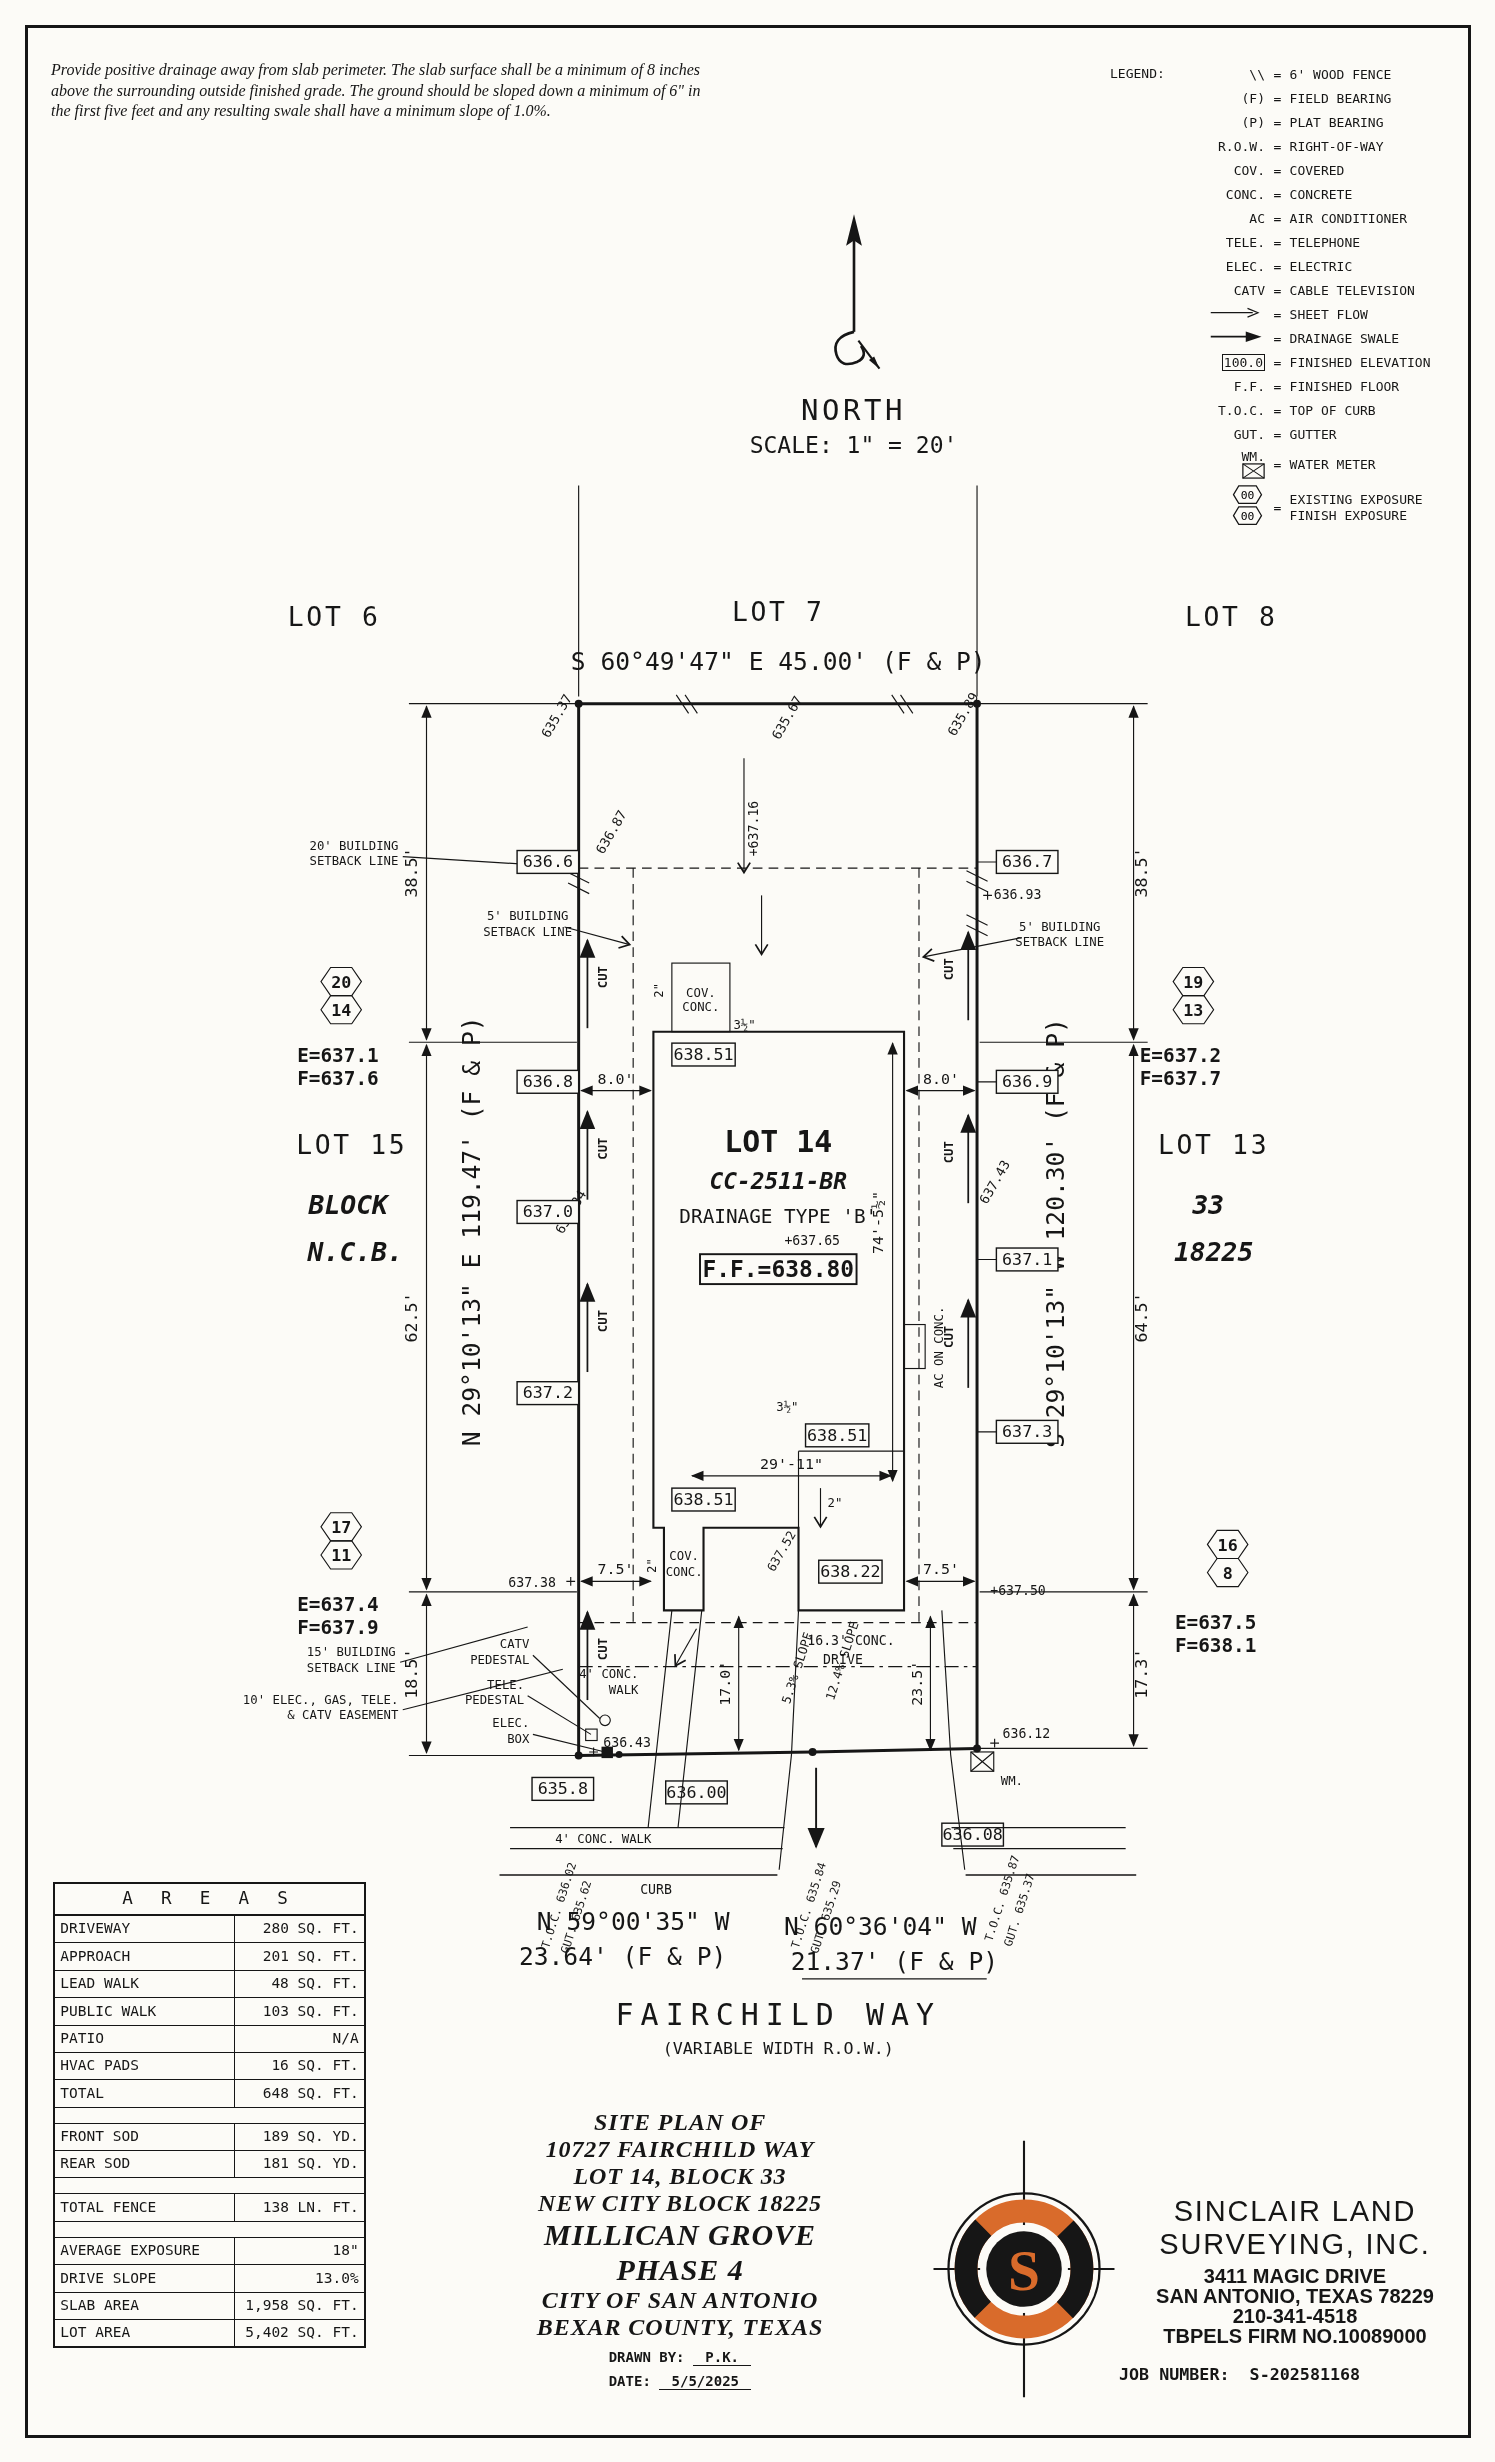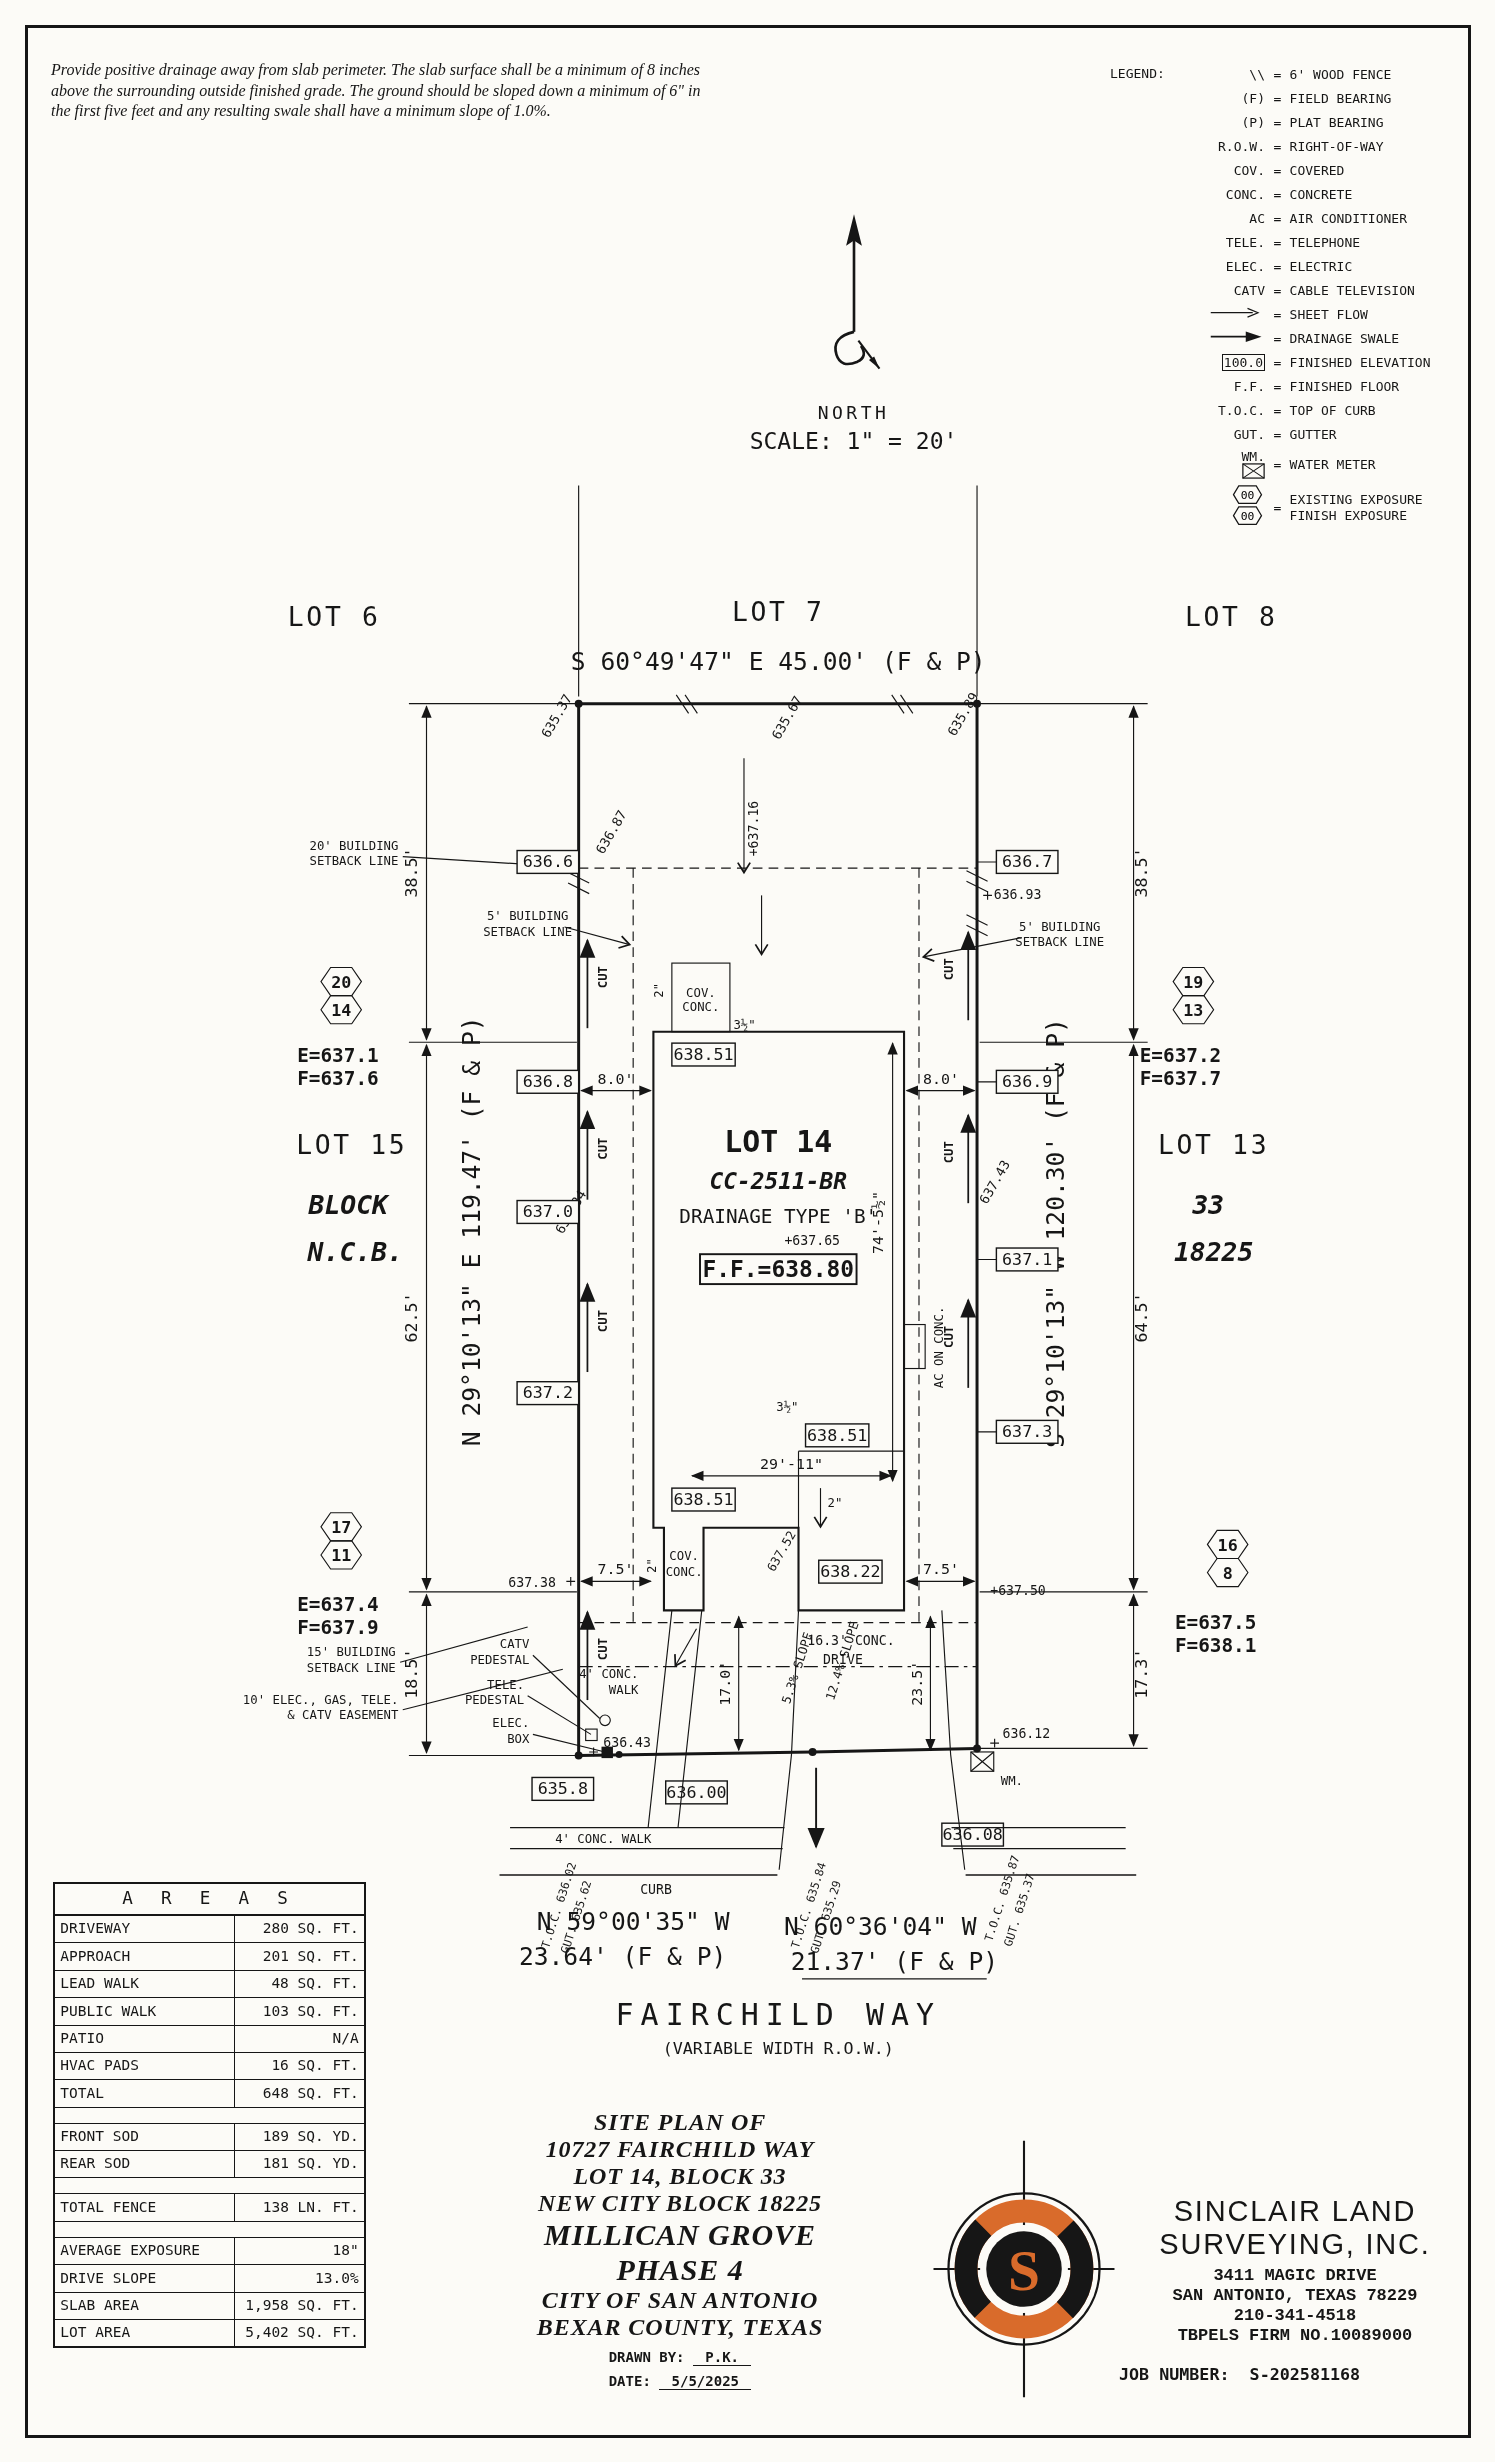--- a/index.html
+++ b/index.html
@@ -8,21 +8,21 @@
   body{position:relative;width:1495px;height:2462px;background:#fcfbf7;color:#161616;overflow:hidden}
   .frame{position:absolute;left:24.6px;top:24.6px;width:1446px;height:2413px;border:3.5px solid #161616}
 
   
   .disclaimer{position:absolute;left:51px;top:51px;width:655px;font-family:"Liberation Serif",serif;font-style:italic}
   .disclaimer .p1{font-size:19.3px;line-height:1.28;font-weight:bold;font-weight:normal}
   .disclaimer .p2{font-size:16px;line-height:1.3;margin-top:8.8px}
 
   
   .north{position:absolute;left:704px;top:209px;width:299px;text-align:center;font-family:"DejaVu Sans Mono",monospace}
-  .north-label{font-size:18px;letter-spacing:3.5px;margin-top:18px}
+  .north-label{font-size:29px;letter-spacing:3.5px;margin-top:9px}
   .north-scale{font-size:23px;margin-top:5.3px}
 
   
   .legend{position:absolute;left:1110px;top:62px;width:357px;font-family:"DejaVu Sans Mono",monospace;font-size:13px}
   .lg-title{position:absolute;left:0;top:4.4px}
   .lg-rows{margin-left:86px}
   .lg-row{display:flex;align-items:center;min-height:24px}
   .lg-abbr{width:69px;text-align:right;flex:none;white-space:nowrap}
   .lg-eq{width:24.6px;text-align:center;flex:none}
   .lg-desc{white-space:nowrap}
@@ -43,21 +43,21 @@
   .titleblock{position:absolute;left:482px;top:2109px;width:396px;text-align:center;font-family:"Liberation Serif",serif;font-style:italic;font-weight:bold}
   .tb-line{font-size:24px;line-height:27px;letter-spacing:0.9px}
   .tb-big{font-size:30px;line-height:35px}
   .tb-meta{font-family:"DejaVu Sans Mono",monospace;font-style:normal;font-size:14px;margin-top:8px}
   .tb-meta .val{border-bottom:1.8px solid #161616;padding:0 12.3px}
 
   
   .logo{position:absolute;left:930px;top:2137px}
   .firm{position:absolute;left:1119px;top:2195px;width:352px;text-align:center}
   .firm-name{font-family:"Liberation Sans",sans-serif;font-size:29px;letter-spacing:1.8px;line-height:33px}
-  .firm-addr{font-family:Liberation Mono, monospace;font-size:17px;font-weight:bold;line-height:20px;margin-top:5.3px}
+  .firm-addr{font-family:Liberation Sans, sans-serif;font-size:20px;font-weight:bold;line-height:20px;margin-top:5.3px}
   .firm-job{position:absolute;left:1119px;top:2364px;width:352px;font-family:"DejaVu Sans Mono",monospace;font-size:16.7px;font-weight:bold;text-align:left}
 
   
   .plan{position:absolute;left:35px;top:475px;width:1425px;height:1583px}
   .plan text{font-family:"DejaVu Sans Mono",monospace;fill:#161616}
   .s13{font-size:13px}.s14{font-size:14px}.s15{font-size:15px}.s17{font-size:17px}
   .s19{font-size:19px}.s22{font-size:22px}.s26{font-size:26px}.s28{font-size:28px}
   .s30{font-size:30px}.s34{font-size:34px}
   .b{font-weight:bold}.mid{text-anchor:middle}.end{text-anchor:end}
   .ls2{letter-spacing:3px}.ls8{letter-spacing:8px}

